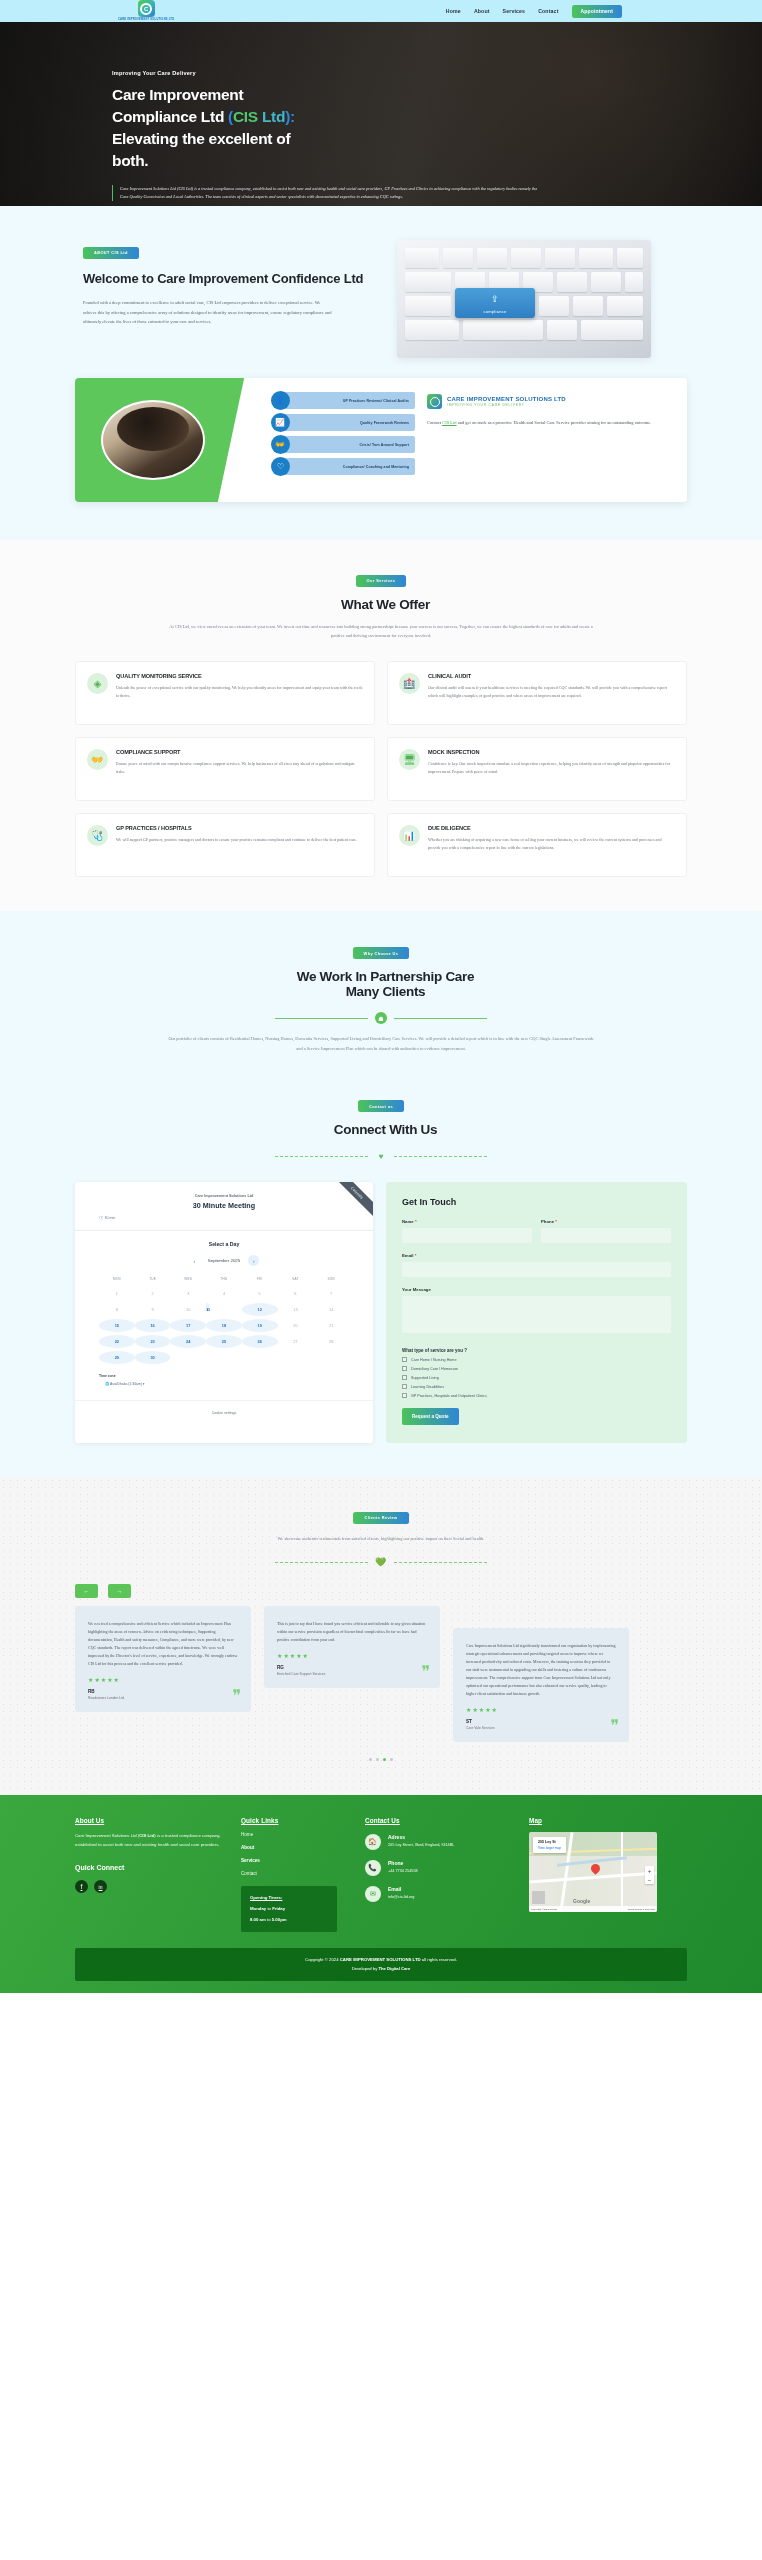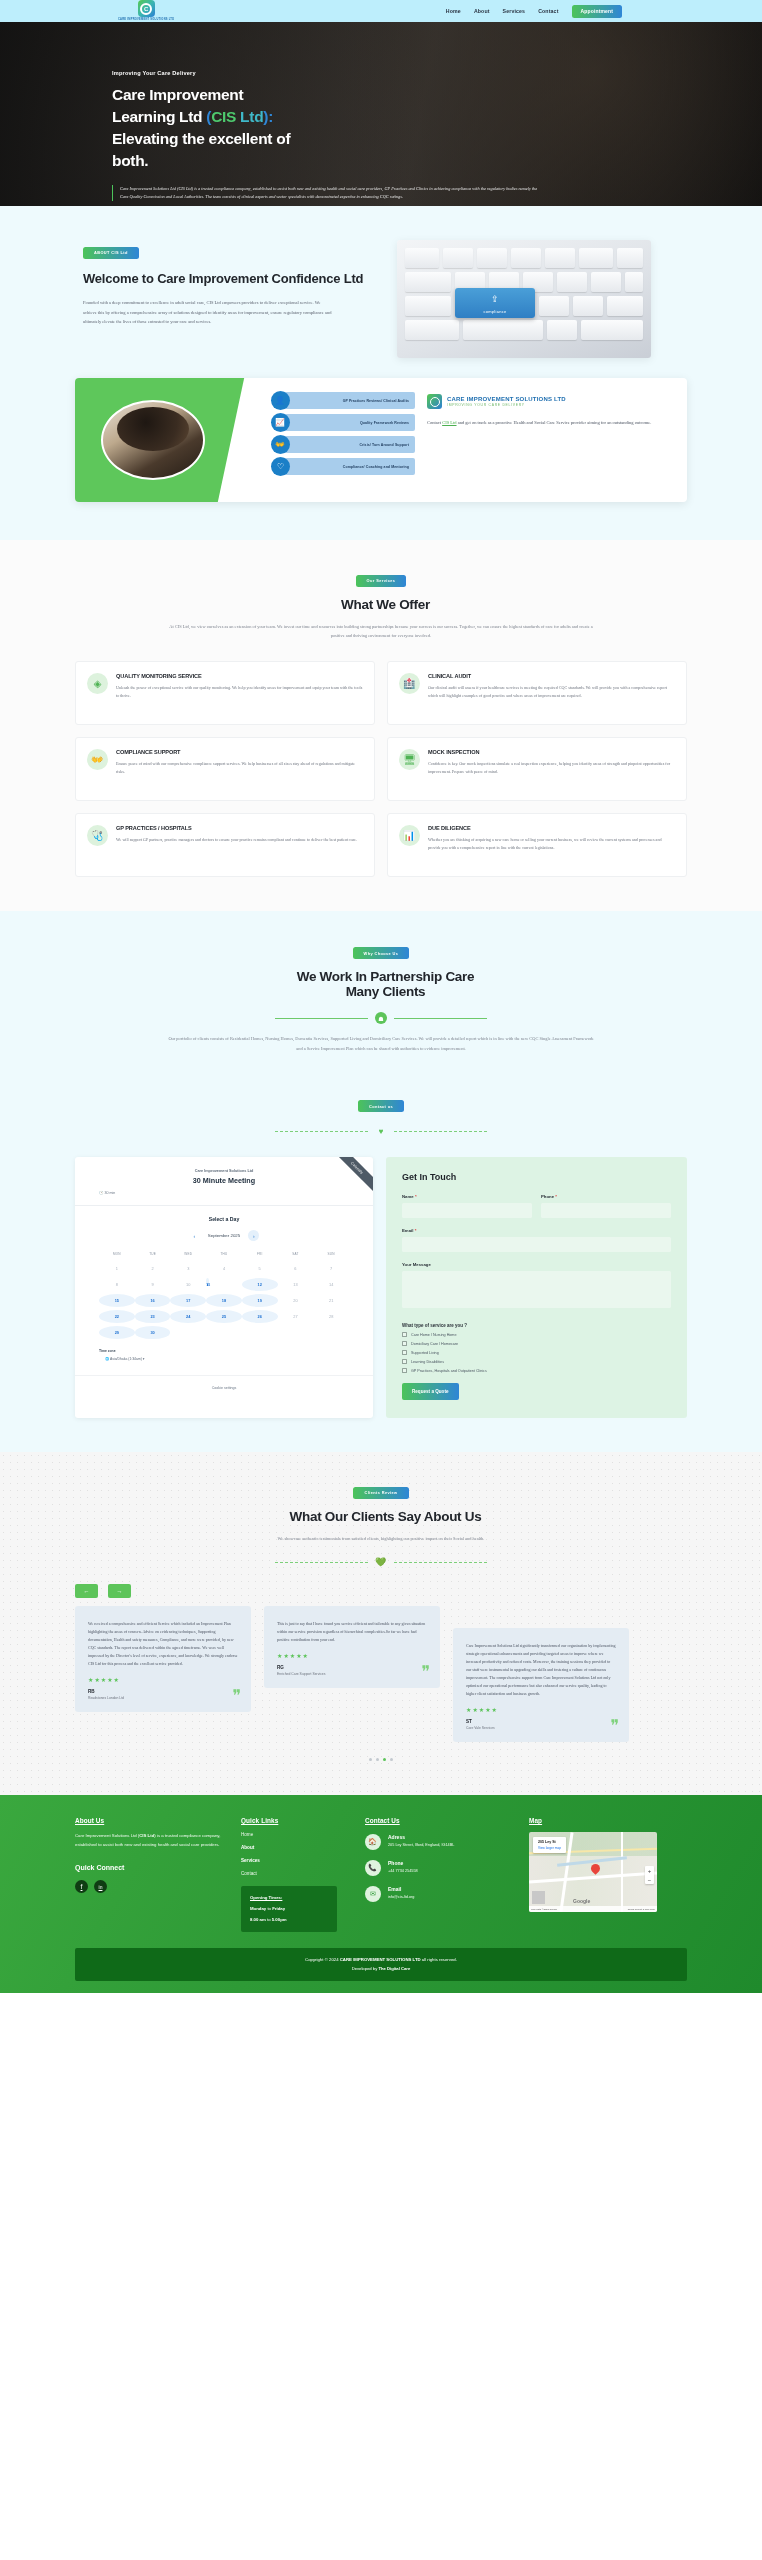--- a/index.html
+++ b/index.html
@@ -320,21 +320,21 @@
     <a href="#">Contact</a>
     <button class="btn-appt">Appointment</button>
   </nav>
 </div>
 
 <section class="hero">
   <div class="hero-inner">
     <div class="hero-kicker">Improving Your Care Delivery</div>
     <h1 class="hero-title">
       <span>Care Improvement</span><br>
-      <span>Learning Ltd </span><span class="accent3">(</span><span class="accent1">CIS</span><span class="accent2"> Ltd</span><span class="accent3">):</span><br>
+      <span>Compliance Ltd </span><span class="accent3">(</span><span class="accent1">CIS</span><span class="accent2"> Ltd</span><span class="accent3">):</span><br>
       <span>Elevating the excellent of</span><br>
       <span>both.</span>
     </h1>
     <p class="hero-quote serif">Care Improvement Solutions Ltd (CIS Ltd) is a trusted compliance company, established to assist both new and existing health and social care providers, GP Practices and Clinics in achieving compliance with the regulatory bodies namely the Care Quality Commission and Local Authorities. The team consists of clinical experts and sector specialists with demonstrated expertise in enhancing CQC ratings.</p>
     <button class="btn-touch">Get In Touch</button>
   </div>
 </section>
 
 <section class="about">
   <div class="wrap about-grid">
@@ -481,20 +481,21 @@
   <div class="divider">
     <span class="line"></span>
     <span class="badge">☗</span>
     <span class="line"></span>
   </div>
   <p class="sec-p serif">Our portfolio of clients consists of Residential Homes, Nursing Homes, Dementia Services, Supported Living and Domiciliary Care Services. We will provide a detailed report which is in line with the new CQC Single Assessment Framework and a Service Improvement Plan which can be shared with authorities to evidence improvement.</p>
 </section>
 
 <section class="contact">
   <span class="pill">Contact us</span>
+  <h2 class="sec-h2">Connect With Us</h2>
   <div class="divider divider-dash">
     <span class="line"></span>
     <span class="badge">♥</span>
     <span class="line"></span>
   </div>
 
   <div class="contact-grid">
 
     <div class="cal-card">
       <div class="cal-ribbon">Calendly</div>
@@ -606,21 +607,20 @@
           <span class="fbox"></span>
           <span>GP Practices, Hospitals and Outpatient Clinics</span>
         </label>
       <button class="btn-quote">Request a Quote</button>
     </div>
   </div>
 </section>
 
 <section class="testi">
   <span class="pill">Clients Review</span>
-  <h2 class="sec-h2">What Our Clients Say About Us</h2>
   <p class="sec-p serif">We showcase authentic testimonials from satisfied clients, highlighting our positive impact on their Social and health.</p>
   <div class="divider divider-dash">
     <span class="line"></span>
     <span class="badge" style="font-size:9px;">💚</span>
     <span class="line"></span>
   </div>
   <div class="testi-arrows">
     <button class="arw">←</button>
     <button class="arw">→</button>
   </div>

